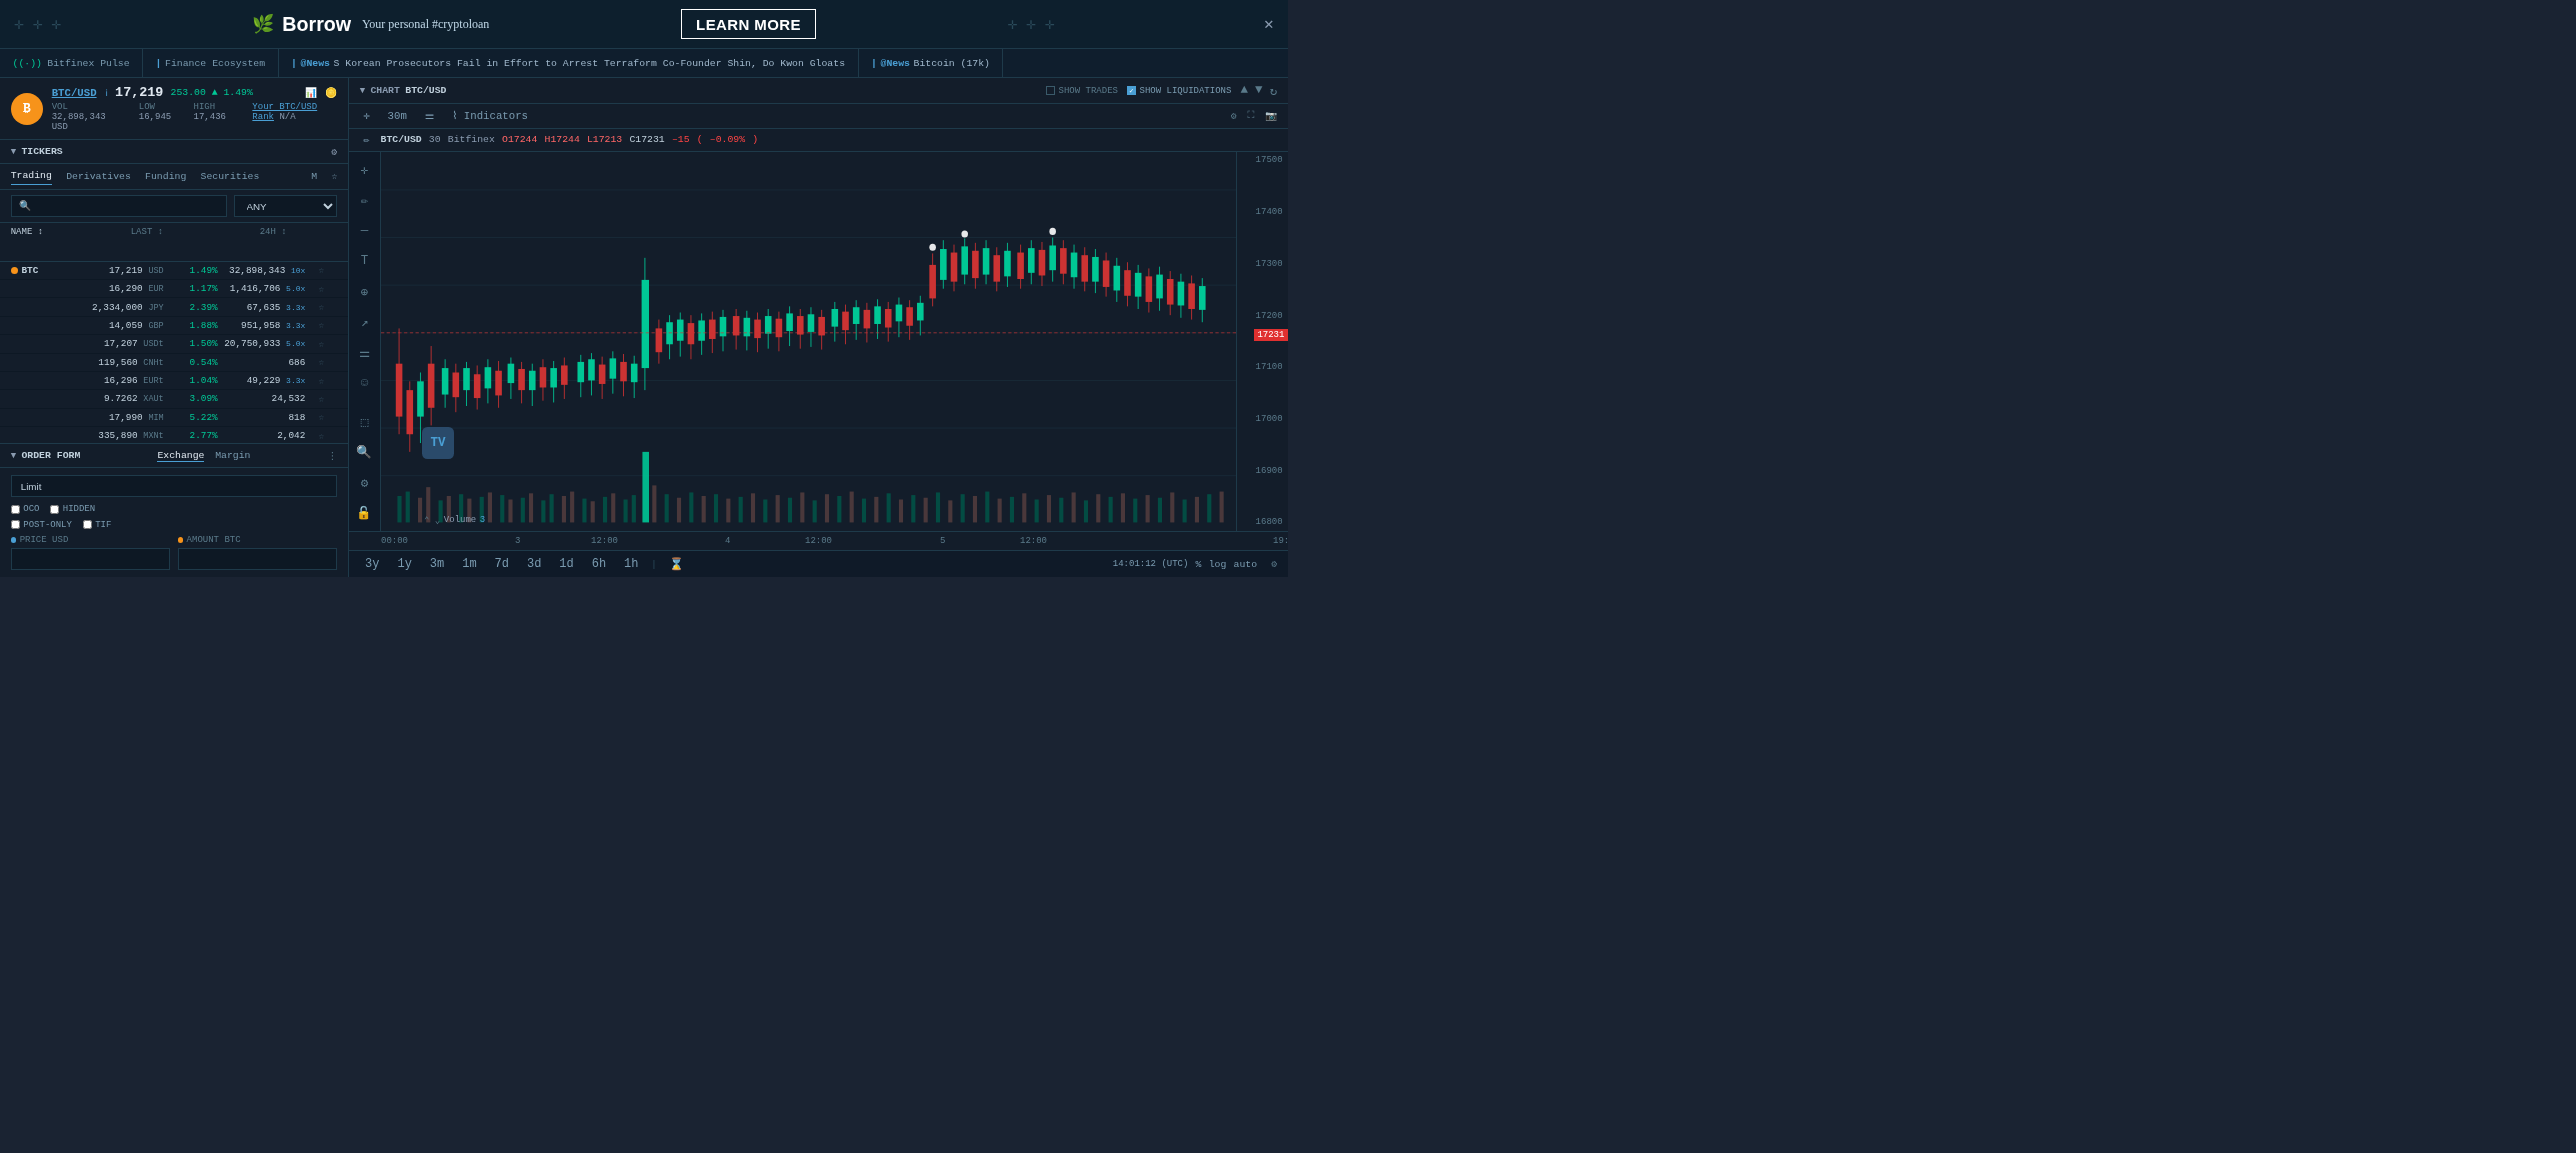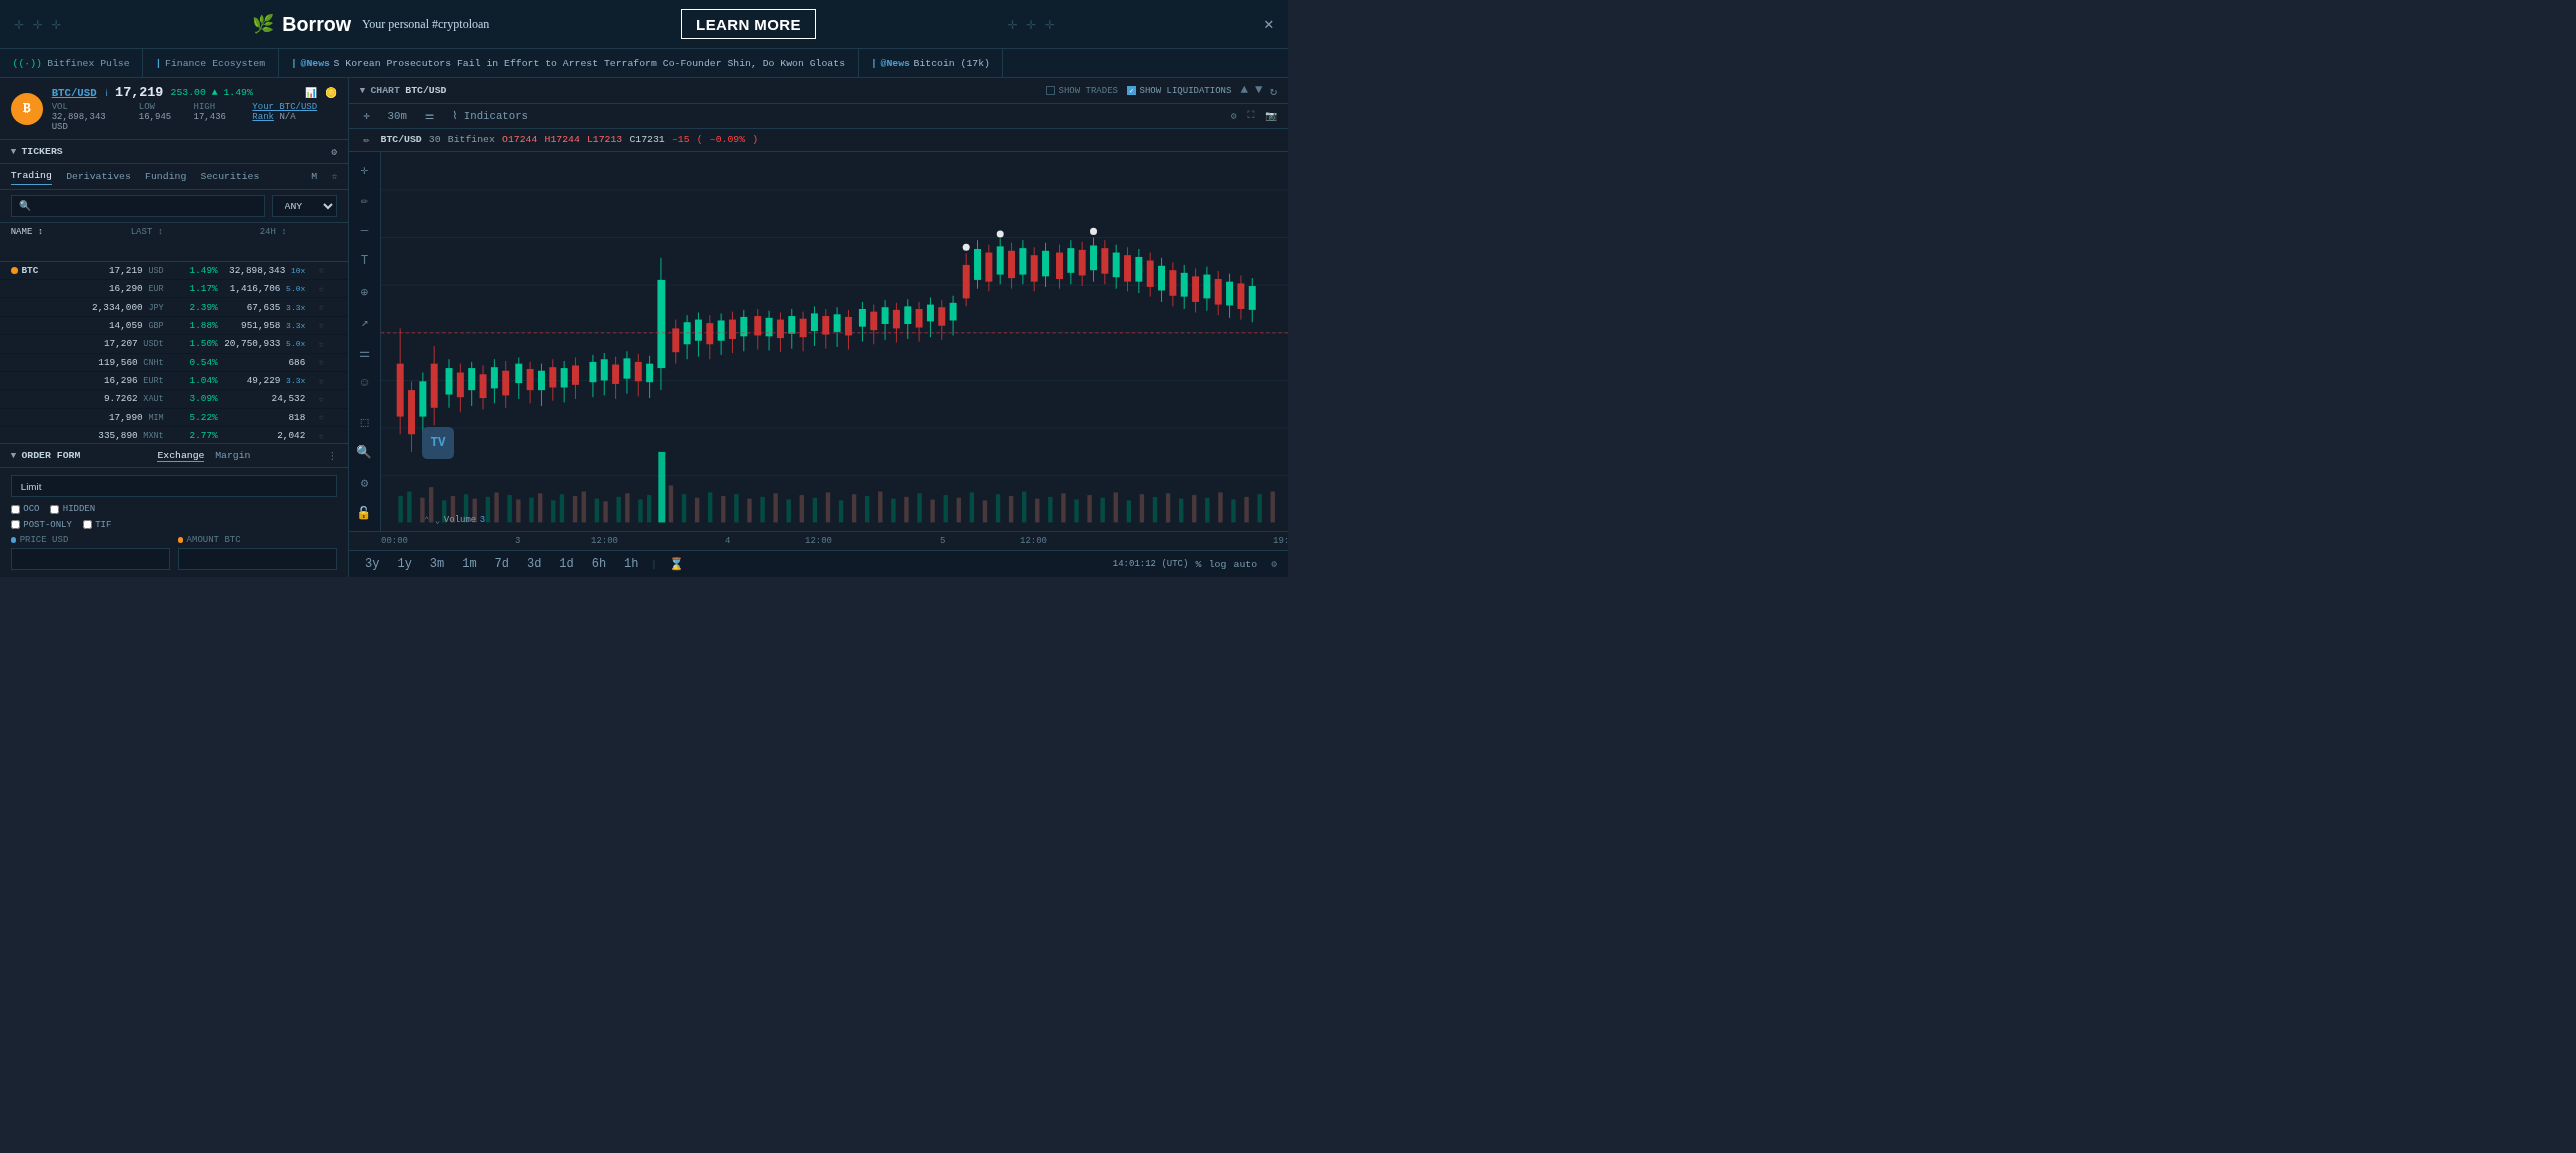--- a/index.html
+++ b/index.html
@@ -263,22 +263,21 @@
       font-size: 9.8px;
       flex: 1;
     }
     .search-icon { color: #5a7a8a; }
     .select-box {
       background: #0d1824;
       border: 0.9px solid #1e3a4a;
       color: #c0d0dc;
       padding: 3.6px 7.2px;
       font-size: 9.8px;
-      width: 65px;
-      font-family: Liberation Mono, monospace;
+      width: 103px;
     }
 
     
     .tickers-table {
       flex: 1;
       overflow-y: auto;
       font-size: 9.4px;
     }
     .table-header {
       display: grid;
@@ -1298,20 +1297,31 @@
           <line x1="986" y1="140" x2="986" y2="190" stroke="#cc3333" stroke-width="1"></line>
           <rect x="982" y="149" width="8" height="29" fill="#cc3333"></rect>
 
           <line x1="999" y1="143" x2="999" y2="193" stroke="#00c896" stroke-width="1"></line>
           <rect x="995" y="152" width="8" height="27" fill="#00c896"></rect>
 
           <line x1="0" y1="205" x2="1040" y2="205" stroke="#cc3333" stroke-width="0.8" stroke-dasharray="4,3"></line>
         </svg>
       </div>
 
+      <div class="price-scale">
+        <span class="price-label">17500</span>
+        <span class="price-label">17400</span>
+        <span class="price-label">17300</span>
+        <span class="price-label">17200</span>
+        <span class="price-label current" style="top:177px;">17231</span>
+        <span class="price-label">17100</span>
+        <span class="price-label">17000</span>
+        <span class="price-label">16900</span>
+        <span class="price-label">16800</span>
+      </div>
     </div>
 
     <div class="chart-bottom">
       <div class="time-axis">
         <span class="time-label" style="left:32px;">00:00</span>
         <span class="time-label" style="left:166px;">3</span>
         <span class="time-label" style="left:242px;">12:00</span>
         <span class="time-label" style="left:376px;">4</span>
         <span class="time-label" style="left:456px;">12:00</span>
         <span class="time-label" style="left:591px;">5</span>

